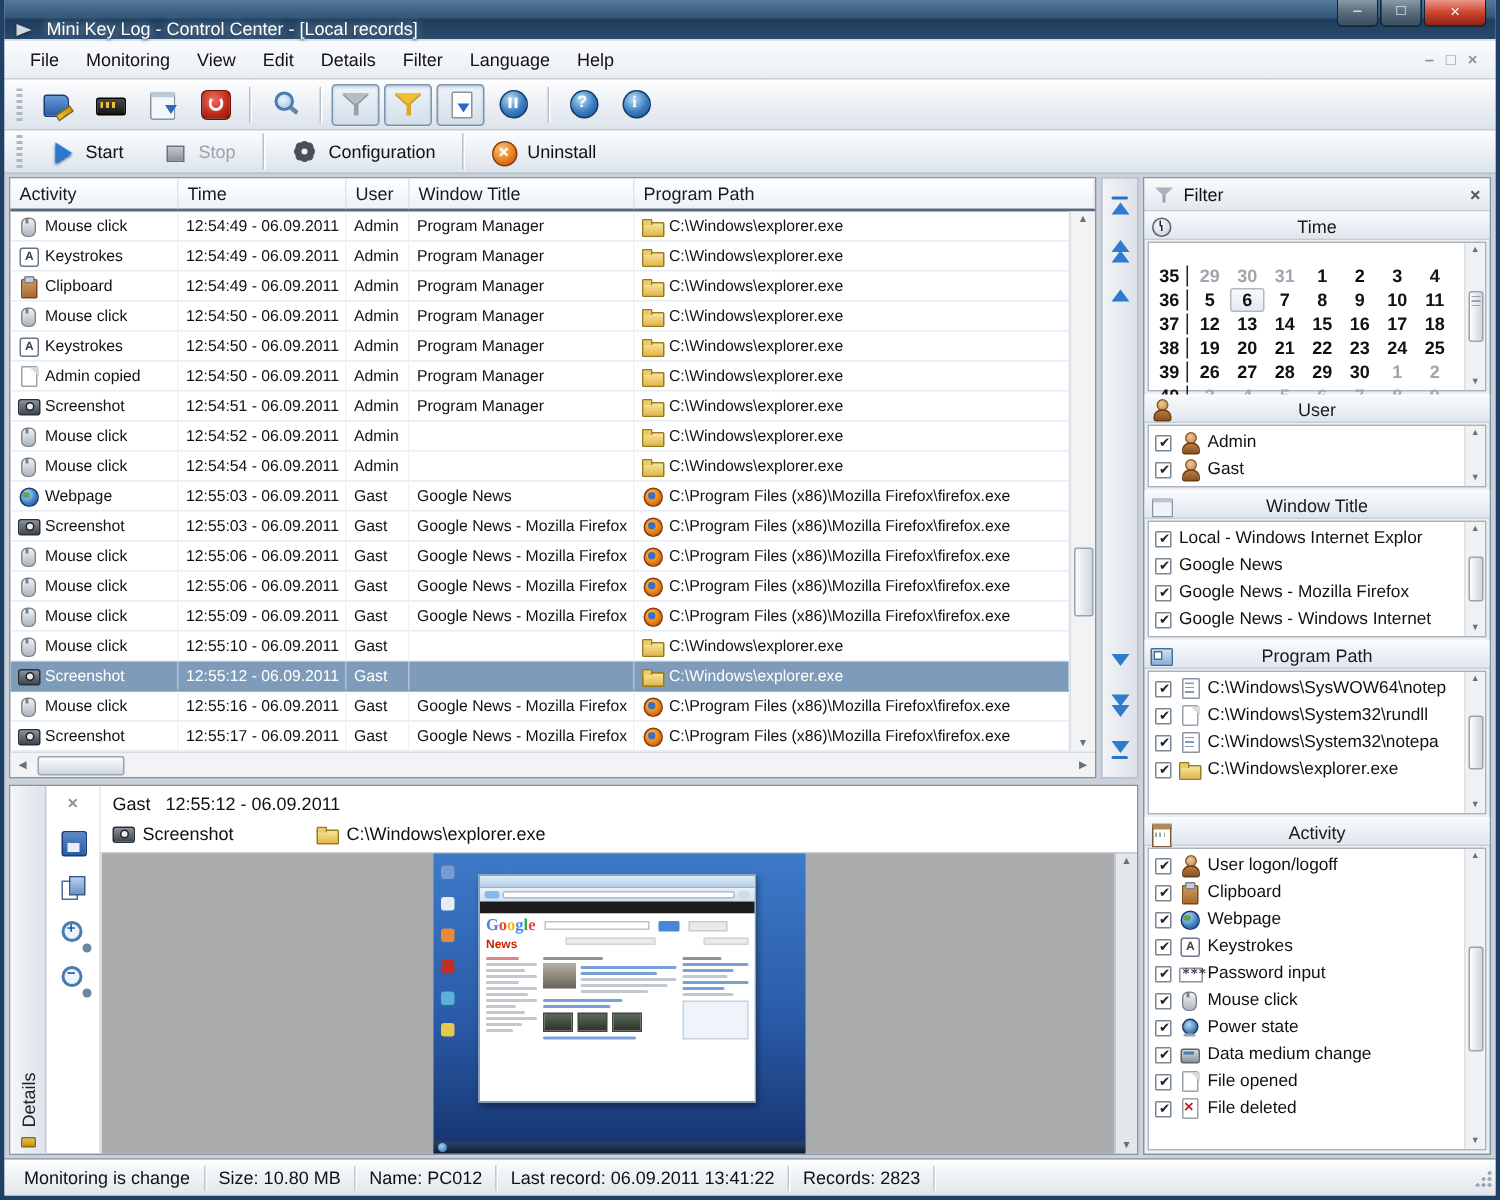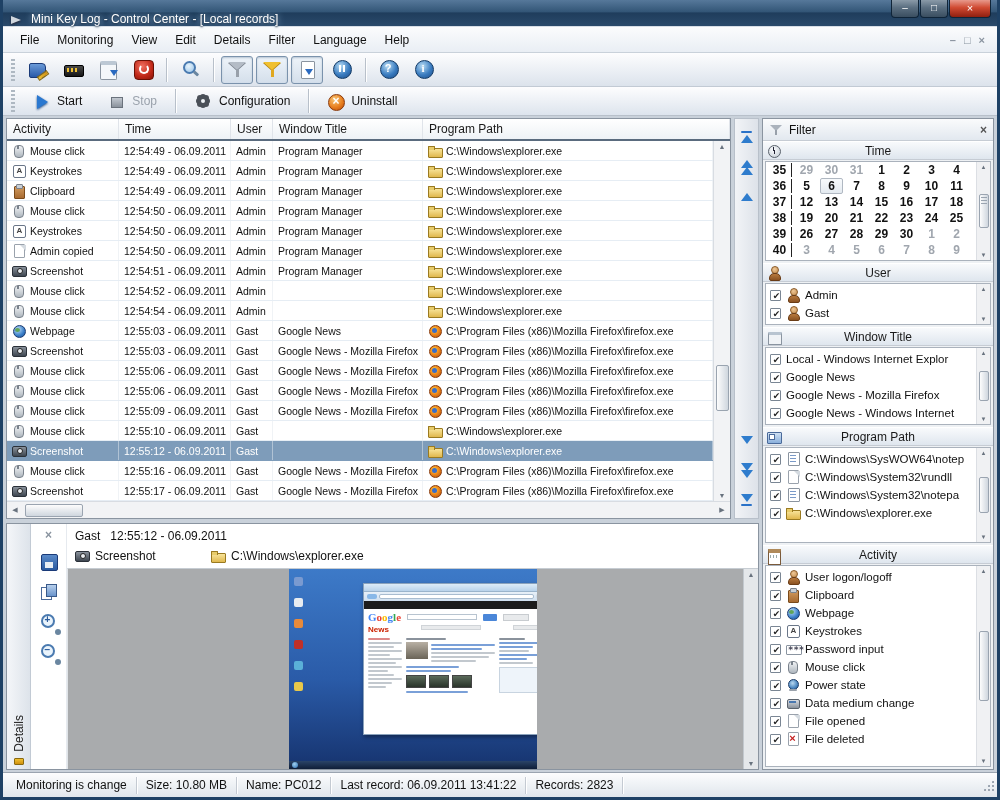--- a/index.html
+++ b/index.html
@@ -159,21 +159,21 @@
 .dpath { display:flex; align-items:center; gap:6px; }
 .dpreview { flex:1; background:#a9abad; border-top:1px solid #c6ccd2; display:flex; justify-content:center; position:relative; min-height:0; border-left:1px solid #e0e4e8; }
 .pscroll { position:absolute; right:0; top:0; bottom:0; width:15px; background:#e4e7ea; border-left:1px solid #c2c8ce; display:flex; flex-direction:column; justify-content:space-between; align-items:center; font-size:7px; color:#68727e; padding:2px 0; }
 
 
 .shot { width:248px; height:100%; position:relative; background:linear-gradient(180deg,#3d7ac8 0%,#2a5ba8 55%,#16336e 100%); overflow:hidden; flex:none; }
 .taskbar { position:absolute; left:0; right:0; bottom:0; height:8px; background:linear-gradient(180deg,#2a4468,#0f1e38); }
 .orb { position:absolute; left:3px; bottom:1px; width:6px; height:6px; border-radius:50%; background:radial-gradient(circle at 40% 35%,#9fd0f0,#2a6cb0); }
 .dicons { position:absolute; left:5px; top:8px; display:flex; flex-direction:column; gap:12px; }
 .dicon { width:9px; height:9px; border-radius:2px; }
-.fox { position:absolute; left:30px; top:14px; width:185px; height:152px; background:#eef3f8; border:1px solid #8aa2bc; box-shadow:1px 2px 4px rgba(0,0,0,.4);margin-left:44px; }
+.fox { position:absolute; left:30px; top:14px; width:185px; height:152px; background:#eef3f8; border:1px solid #8aa2bc; box-shadow:1px 2px 4px rgba(0,0,0,.4); }
 .fx-title { height:8px; background:linear-gradient(180deg,#dcebf8,#b8d2ea); border-bottom:1px solid #9ab4cc; }
 .fx-nav { height:9px; background:linear-gradient(180deg,#e8f0f8,#d0e0f0); display:flex; align-items:center; gap:2px; padding:0 3px; }
 .fx-url { flex:1; height:5px; background:#fff; border:1px solid #a8bcd0; border-radius:2px; }
 .fx-black { height:8px; background:#1c1c1c; }
 .fx-body { position:absolute; top:25px; left:0; right:0; bottom:0; background:#fff; padding:2px 4px; overflow:hidden; }
 .glogo { font:bold 11px/12px "Liberation Serif",serif; letter-spacing:0; }
 .fx-sbox { width:70px; height:6px; border:1px solid #b8c4d0; }
 .fx-sbtn { width:14px; height:7px; background:#4a86d8; border-radius:1px; }
 .fx-sbtn2 { width:26px; height:7px; background:#e8eaec; border:1px solid #c8ccd0; }
 .news-lbl { font:bold 8px/9px "Liberation Sans",sans-serif; color:#cc2200; }
@@ -196,21 +196,21 @@
 .sec-h { height:19px; background:linear-gradient(180deg,#f8fafc,#dfe6ee); border-top:1px solid #fff; border-bottom:1px solid #c6ccd4; position:relative; display:flex; align-items:center; justify-content:center; font-size:12px; color:#1a1a1a; flex:none; }
 .sec-h .ic { position:absolute; left:4px; top:2px; }
 .flist { background:#fff; margin:1px 2px 2px; border:1px solid #aab2bc; position:relative; padding:2px 16px 0 2px; overflow:hidden; flex:none; }
 .fitem { height:18px; display:flex; align-items:center; gap:5px; padding-left:2px; font-size:11.5px; color:#111; white-space:nowrap; overflow:hidden; }
 .cb { width:11px; height:11px; background:#fff; border:1px solid #7a8694; border-radius:1px; position:relative; flex:none; }
 .cb::after { content:"✔"; position:absolute; left:0; top:-1px; width:11px; text-align:center; color:#222; font:9px/12px "DejaVu Sans",sans-serif; }
 .lscroll { position:absolute; right:0; top:0; bottom:0; width:14px; background:#f0f1f3; border-left:1px solid #dcdfe4; display:flex; flex-direction:column; align-items:center; justify-content:space-between; font-size:6px; color:#68727e; padding:2px 0; }
 .lthumb { width:10px; flex:none; background:linear-gradient(90deg,#fdfdfd,#cfd6de); border:1px solid #9aa4b0; border-radius:2px; }
 
 .cal { height:100px; background:#fff; margin:1px 2px 2px; border:1px solid #aab2bc; display:flex; position:relative; padding-right:16px; flex:none; }
-.cal-grid { flex:1; padding:0 0 0 2px; }
+.cal-grid { flex:1; padding:14px 0 0 2px; }
 .cal-row { display:flex; height:16px; align-items:center; font-weight:bold; font-size:12px; color:#111; }
 .cal-week { width:24px; text-align:center; border-right:1px solid #222; margin-right:2px; flex:none; }
 .cal-day { width:25px; text-align:center; }
 .cal-day.m { color:#a0a6ae; font-weight:bold; }
 .cal-day.s { background:linear-gradient(180deg,#f8fafc,#e4eaf0); border:1px solid #b0b8c2; border-radius:2px; width:23px; margin:0 1px; }
 .cal-thumb-lines { background:repeating-linear-gradient(180deg,#9aa4b0 0 1px,transparent 1px 3px); width:6px; height:8px; margin:2px auto; }
 
 
 .statusbar { height:25px; background:linear-gradient(180deg,#fcfdfe,#e0e6ec); border-top:1px solid #9aa4b0; display:flex; align-items:center; font-size:12px; color:#111; flex:none; padding-left:4px; }
 .pane { padding:0 9px; border-right:1px solid #c4cad2; box-shadow:1px 0 0 #fff; white-space:nowrap; height:17px; line-height:17px; }

